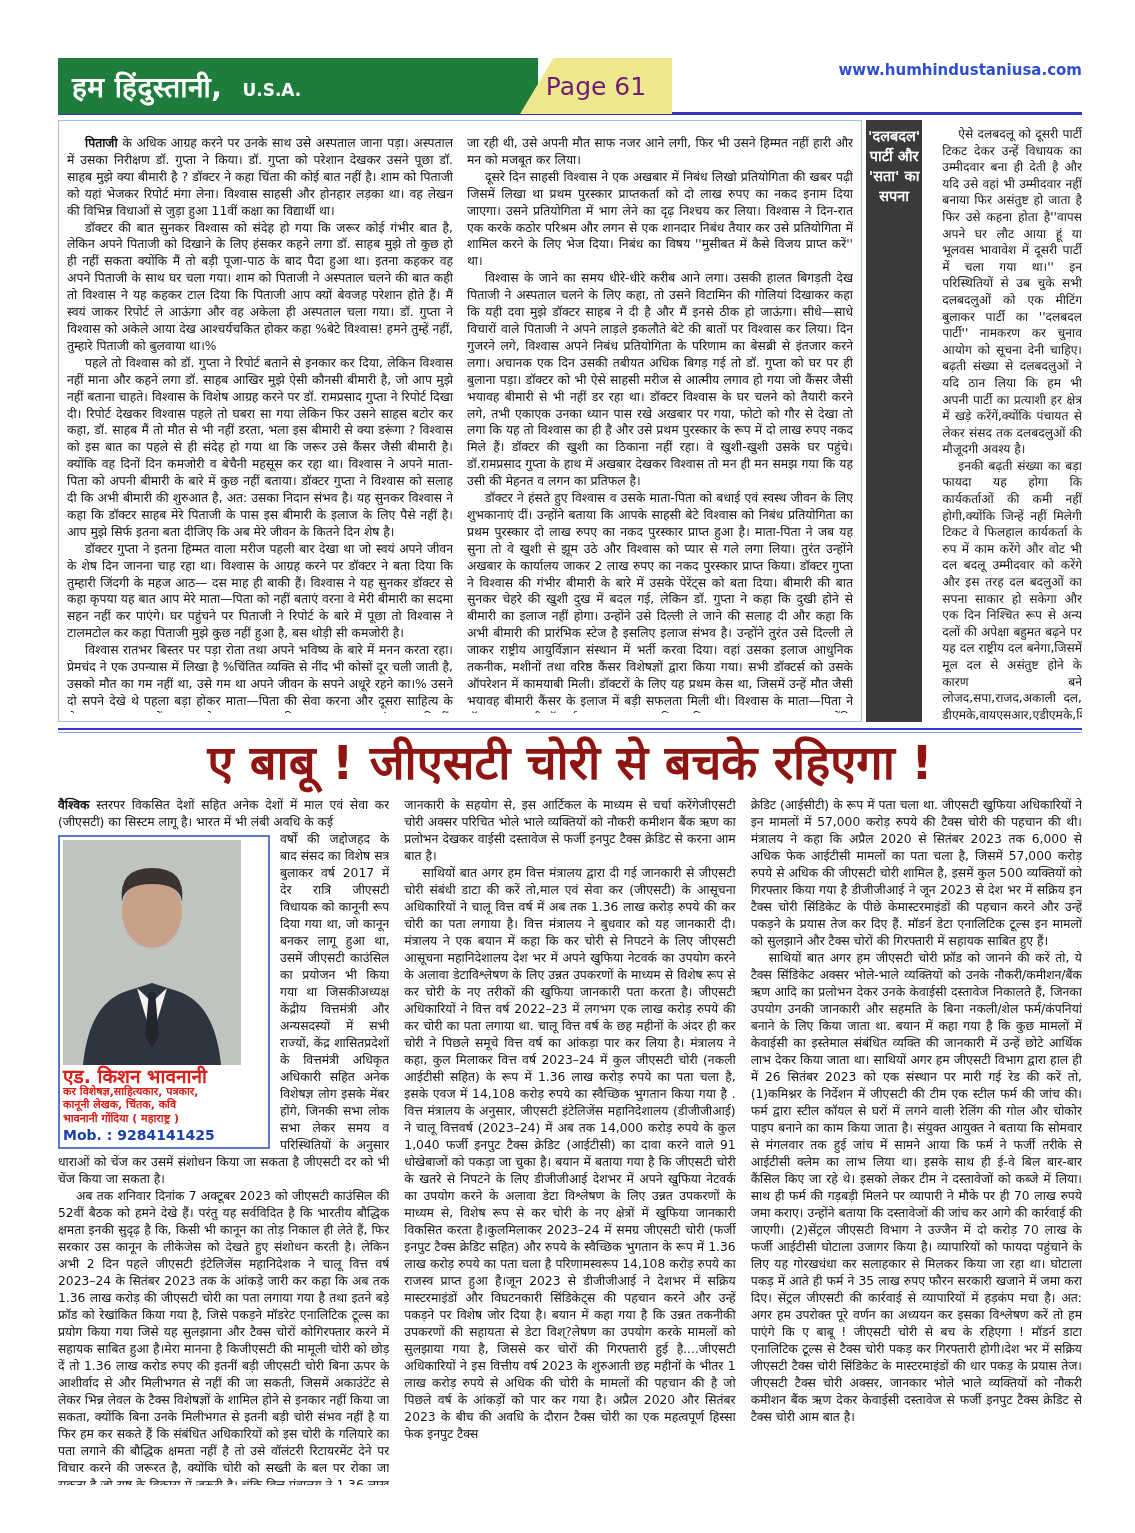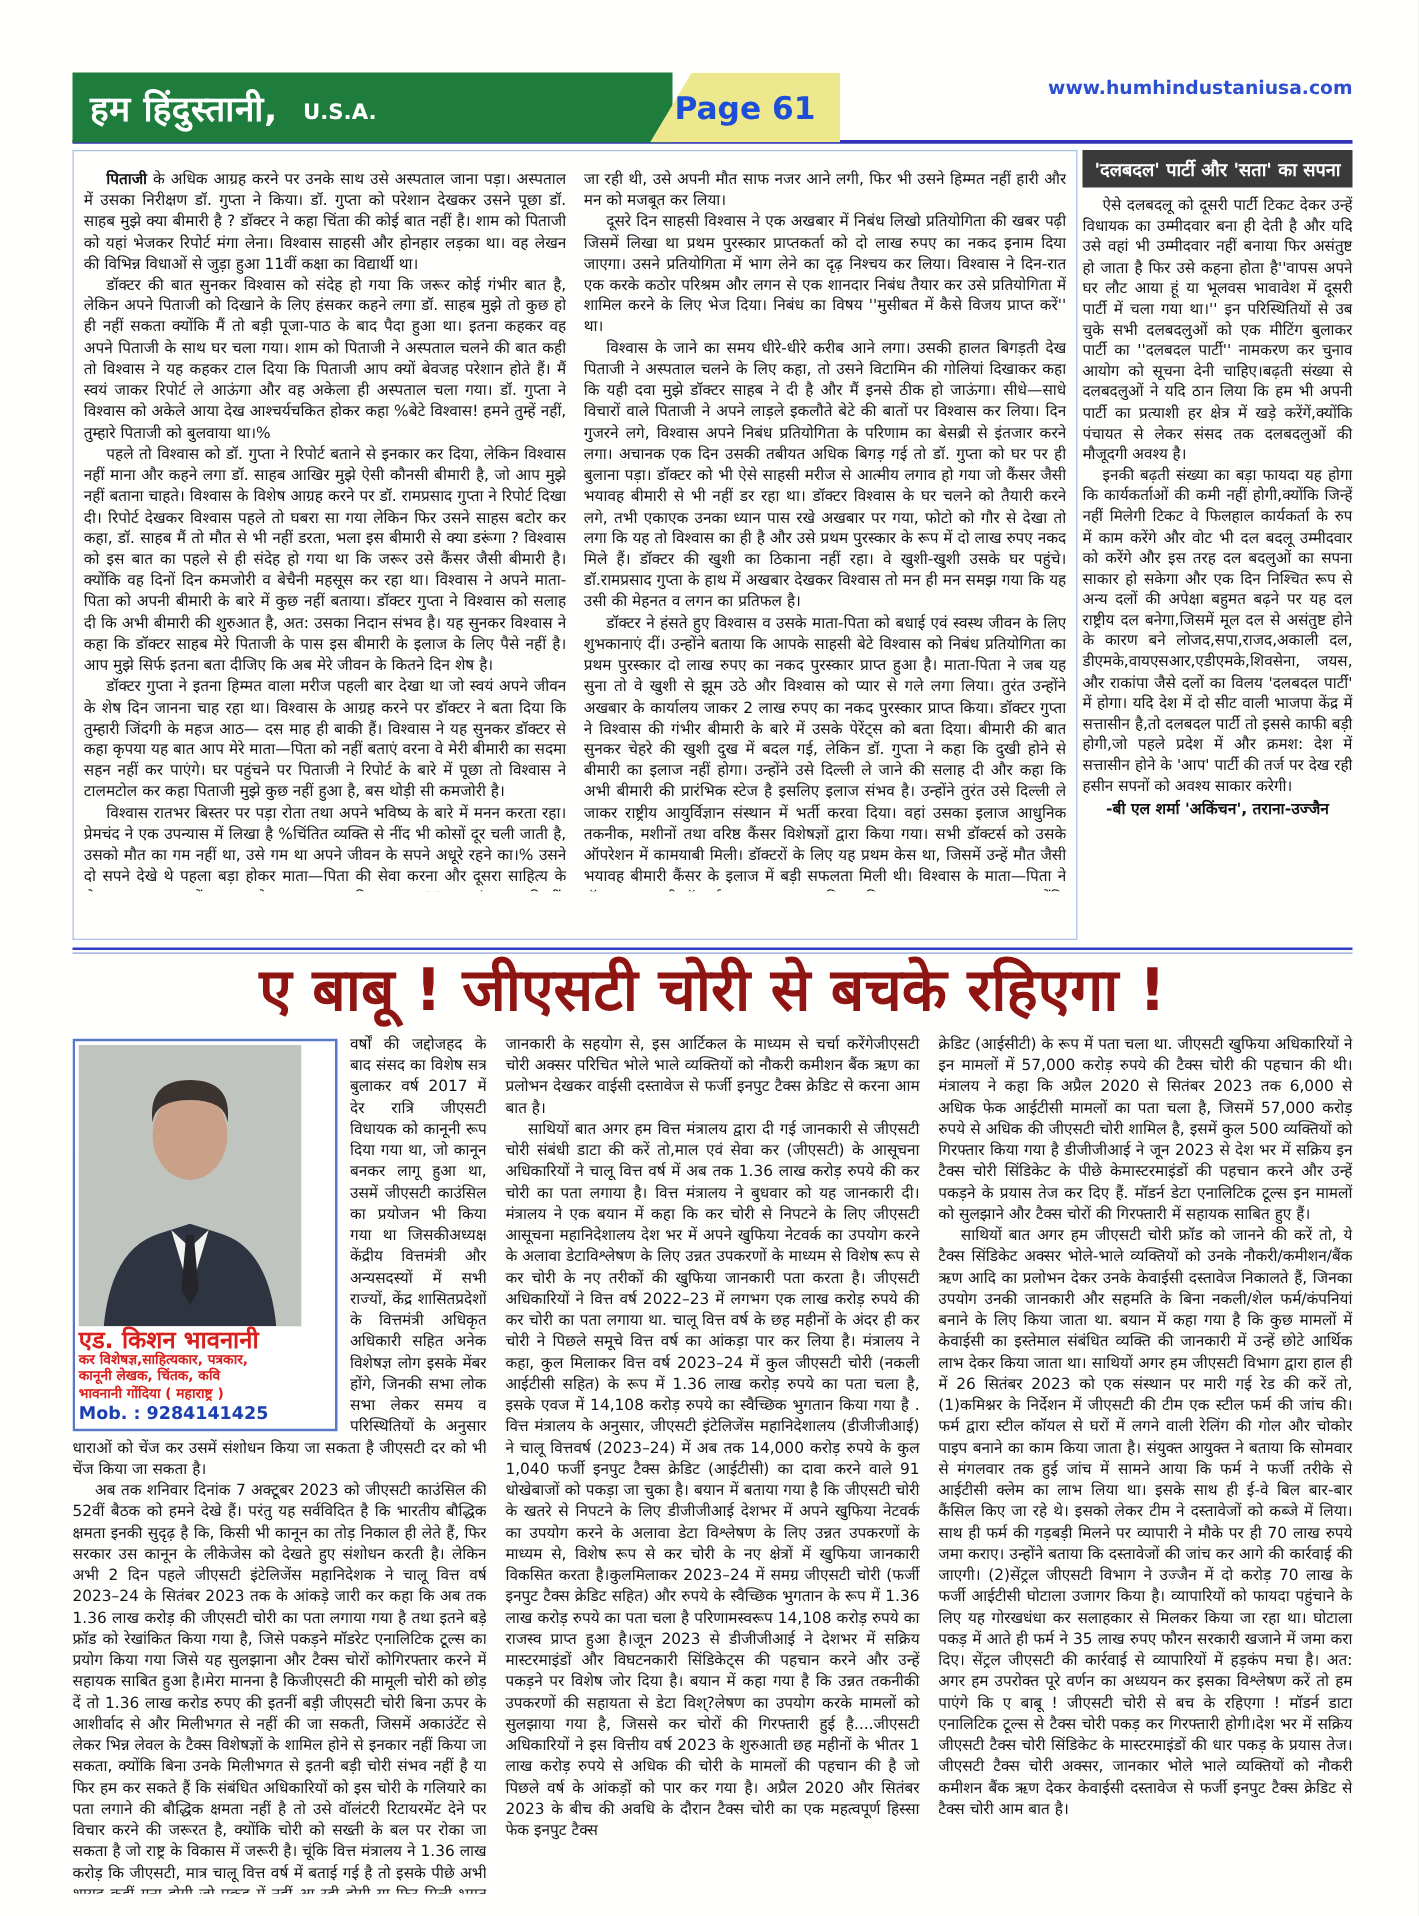--- a/index.html
+++ b/index.html
@@ -13,41 +13,41 @@
   .inner { width: 1024px; }
 
   
   .masthead { display:flex; align-items:stretch; height:50px; }
   .mast-left { display:flex; width:632px; height:56px; }
   .mast-green { background:#1e7d3c; color:#fff; width:480px; display:flex; align-items:center; padding-left:14px; }
   .mast-green .hindi { font-size:28px; font-weight:bold; letter-spacing:0.5px; }
   .mast-green .usa { font-size:17px; font-weight:bold; margin-left:20px; margin-top:8px; }
   .mast-tab { background:#ede88d; width:152px; display:flex; align-items:center; justify-content:center;
     clip-path: polygon(22% 0, 100% 0, 100% 100%, 0 100%); margin-left:-18px; }
-  .mast-tab span { font-size:25px; font-weight:bold; color:#1d4ed8; }
+  .mast-tab span { font-size:25px; font-weight:normal; color:#701a75; }
   .mast-right { flex:1; text-align:right; padding-top:3px; }
   .mast-date { color:#e0201f; font-weight:bold; font-size:16px; }
   .mast-site { color:#2d4fd0; font-weight:bold; font-size:15px; }
   .top-rule { border-top:3px solid #3434bb; margin-top:4px; }
 
   
   .story-wrap { display:flex; margin-top:5px; align-items:stretch; }
   .story-box { width:804px; border:1px solid #a9c0e2; padding:6px 8px 4px 8px; }
   .story-head { display:flex; align-items:center; height:62px; }
   .kicker { border:3px solid #e33131; padding:1px 30px 4px 30px; margin-left:16px; }
   .kicker span { font-size:31px; font-weight:bold; color:#111; }
   .story-title { flex:1; text-align:center; font-size:45px; font-weight:bold; color:#27278f; line-height:1.05; }
   .story-cols { display:flex; gap:14px; margin-top:8px; height:578px; overflow:hidden; }
   .scol { flex:1; font-size:12.3px; line-height:16.9px; text-align:justify; color:#141414; overflow:hidden; }
   .scol p { text-indent:18px; }
   .scol p.cont { text-indent:0; }
   .lead-word { font-weight:bold; }
 
   
-  .sidebar { width:216px; margin-left:4px; display:flex; flex-direction:column; }
+  .sidebar { width:216px; margin-left:4px; display:flex; flex-direction:row;gap:20px; }
   .sidebar-head { background:#3a3a3a; color:#fff; text-align:center; font-weight:bold; font-size:14.5px; padding:5px 2px; }
   .sidebar-body { font-size:12.2px; line-height:16.6px; text-align:justify; color:#141414; padding-top:6px; height:602px; overflow:hidden; }
   .sidebar-body p { text-indent:16px; }
   .sidebar-byline { font-weight:bold; font-size:12.5px; text-align:center; padding-top:2px; }
 
   .section-rule { border-top:2px solid #2e3ec6; border-bottom:1px solid #8fa0e0; height:5px; margin-top:6px; }
 
   
   .gst-headline { text-align:center; color:#8e1512; font-weight:bold; font-size:47px; line-height:1.1; margin-top:4px; }
   .gst-cols { display:flex; gap:15px; margin-top:8px; height:688px; overflow:hidden; }
@@ -118,20 +118,21 @@
           <div class="sidebar-byline">-बी एल शर्मा 'अकिंचन', तराना-उज्जैन</div>
         </div>
       </div>
     </div>
 
     <div class="section-rule"></div>
 
     <div class="gst-headline">ए बाबू ! जीएसटी चोरी से बचके रहिएगा !</div>
     <div class="gst-cols">
       <div class="gcol">
+        <p class="cont"><span class="lead-word">वैश्विक</span> <span>स्तरपर विकसित देशों सहित अनेक देशों में माल एवं सेवा कर (जीएसटी) का सिस्टम लागू है। भारत में भी लंबी अवधि के कई</span></p>
         <div class="author-float">
           <div class="author-photo">
             <svg width="178" height="225" viewBox="0 0 178 225">
               <rect x="0" y="0" width="178" height="225" fill="#bfc4bf"></rect>
               <ellipse cx="89" cy="72" rx="30" ry="36" fill="#c9a188"></ellipse>
               <path d="M59 62 q-4 -34 30 -34 q34 0 30 34 q-2 -18 -30 -18 q-28 0 -30 18z" fill="#3a3330"></path>
               <path d="M20 225 q6 -62 44 -74 l25 -8 l25 8 q38 12 44 74z" fill="#2e3440"></path>
               <path d="M74 148 l15 14 l15 -14 l-15 50z" fill="#f2f2f0"></path>
               <path d="M86 152 h6 l4 44 l-7 12 l-7 -12z" fill="#24262c"></path>
             </svg>

